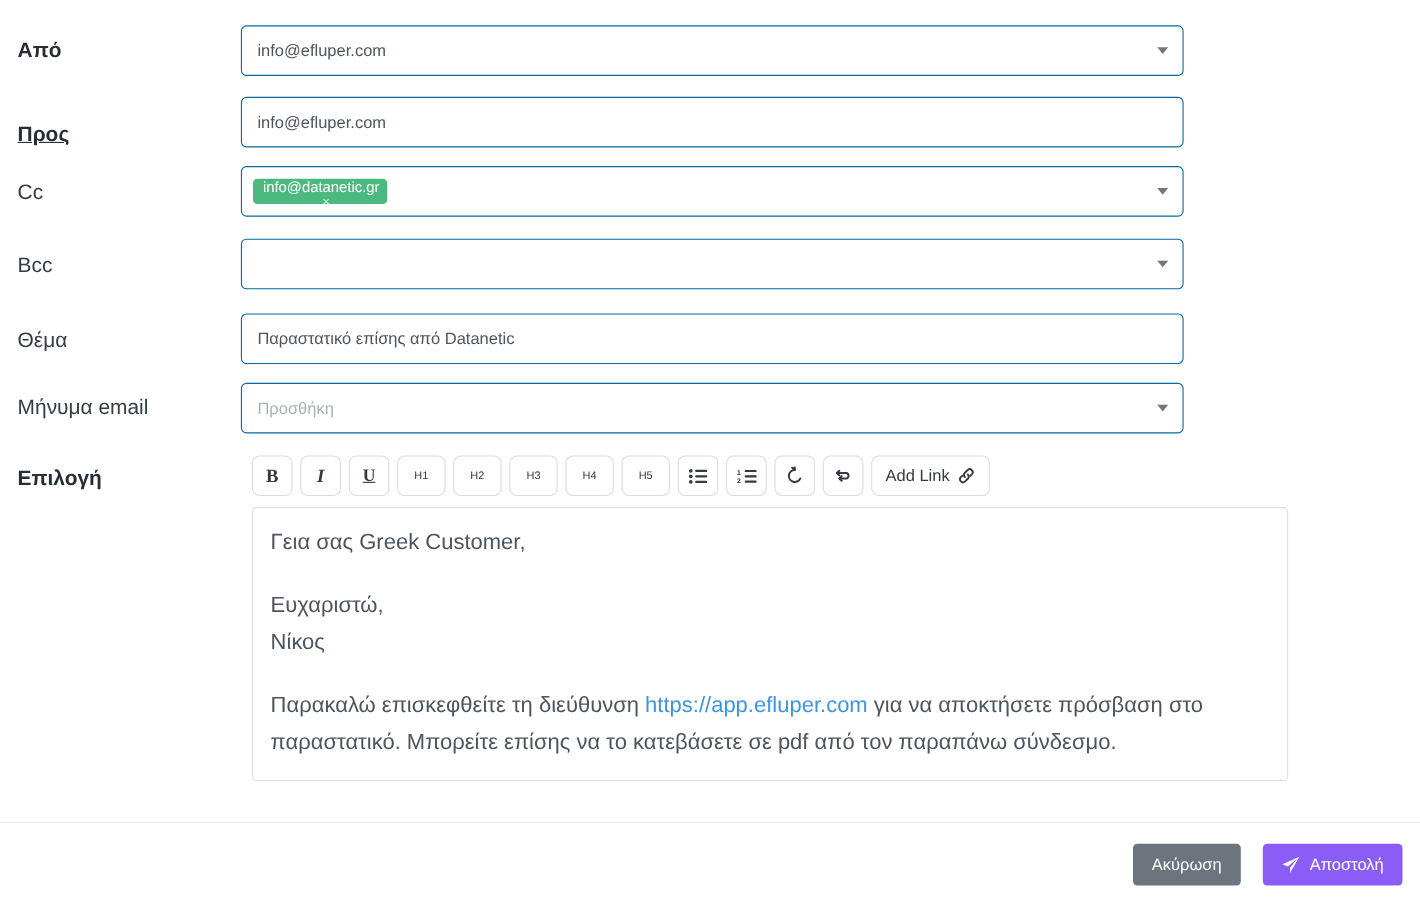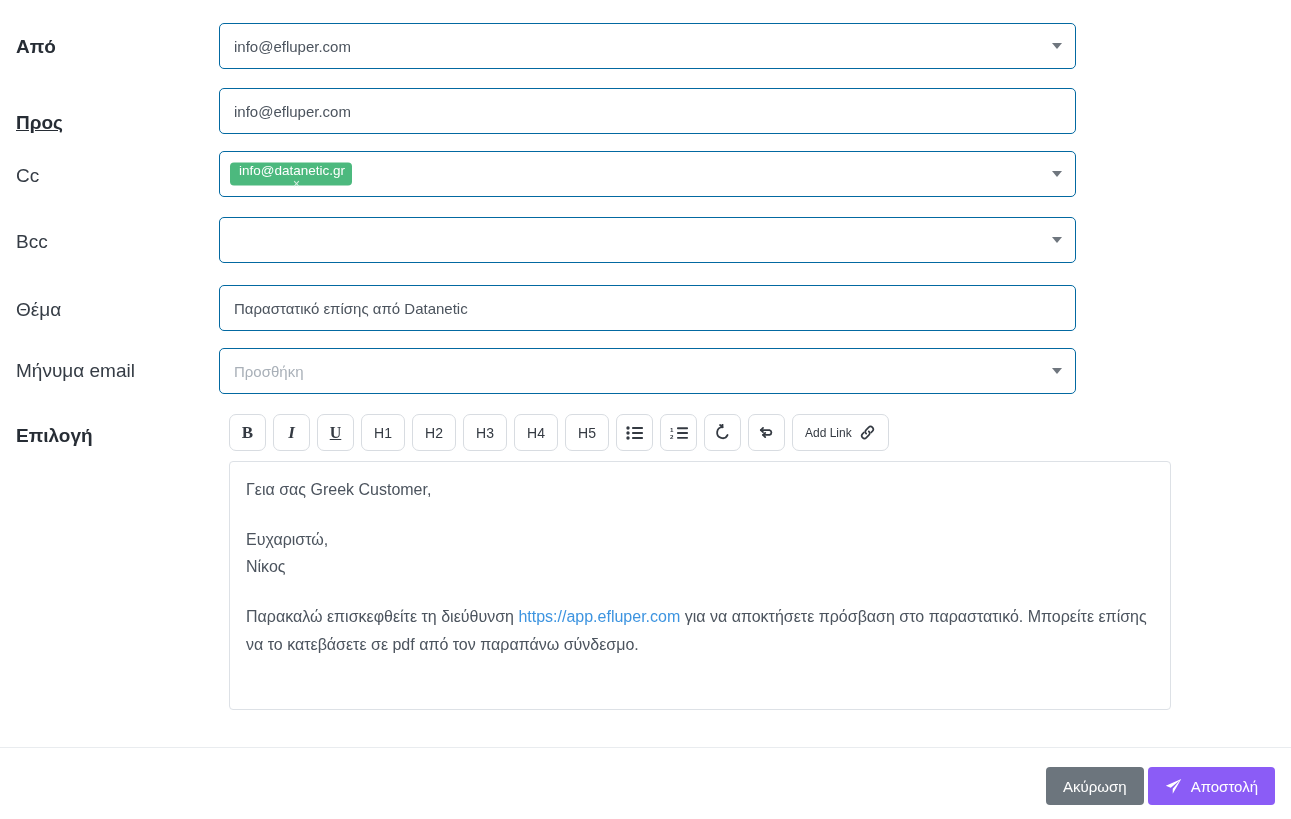--- a/index.html
+++ b/index.html
@@ -85,51 +85,51 @@
     border: 1px solid #d8dce1;
     border-radius: 7px;
     display: flex; align-items: center; justify-content: center;
     color: #343a42;
     font-size: 14.5px;
     padding: 0;
   }
   .tbtn.b  { font-family: "Liberation Serif", serif; font-weight: bold; font-size: 17px; }
   .tbtn.i  { font-family: "Liberation Serif", serif; font-style: italic; font-weight: bold; font-size: 17px; }
   .tbtn.u  { font-family: "Liberation Serif", serif; font-weight: bold; font-size: 16px; text-decoration: underline; }
-  .tbtn.h  { font-size: 14px; min-width: 44px; }
-  .tbtn.wide { padding: 0 12px; gap: 7px; font-size: 12px; min-width: 0; }
+  .tbtn.h  { font-size: 10px; min-width: 44px; }
+  .tbtn.wide { padding: 0 12px; gap: 7px; font-size: 15px; min-width: 0; }
   .tbtn svg { display: block; }
 
   #editor-body {
     position: absolute;
     left: 229px; top: 461px;
     width: 942px; height: 249px;
     background: #ffffff;
     border: 1px solid #dde1e6;
     border-radius: 4px;
     padding: 14px 16px;
-    font-size: 16px;
+    font-size: 20px;
     color: #4c545e;
     line-height: 1.73;
     overflow: hidden;
   }
   #editor-body p { margin: 0 0 22px 0; }
   #editor-body p:last-child { margin-bottom: 0; }
   #editor-body a { color: #3d94e0; text-decoration: none; }
 
   
   #footer {
     position: absolute; left: 0; top: 747px;
     width: 1291px; height: 72px;
     border-top: 1px solid #e9ecef;
     background: #ffffff;
   }
   #footer-actions {
     position: absolute; right: 16px; top: 19px;
-    display: flex; align-items: center; gap: 4px;
+    display: flex; align-items: center; gap: 20px;
   }
   .btn {
     height: 38px;
     border: none; border-radius: 4px;
     display: flex; align-items: center; justify-content: center;
     font-size: 15px;
     color: #ffffff;
     font-family: "Liberation Sans", sans-serif;
     padding: 0 17px;
     gap: 9px;

